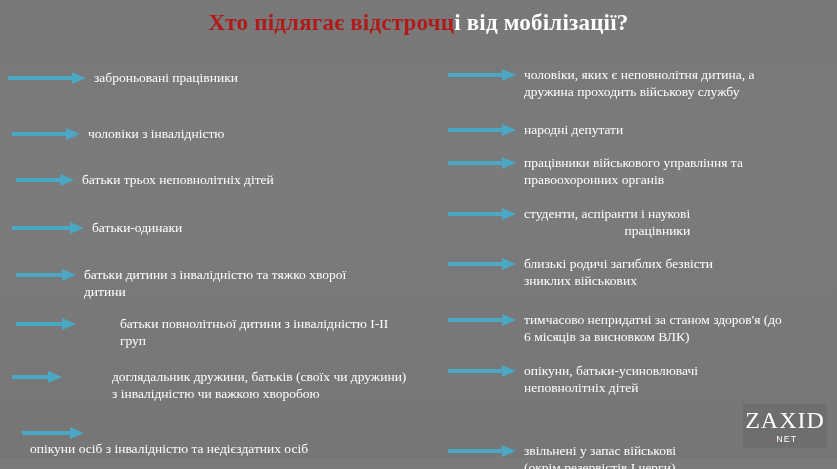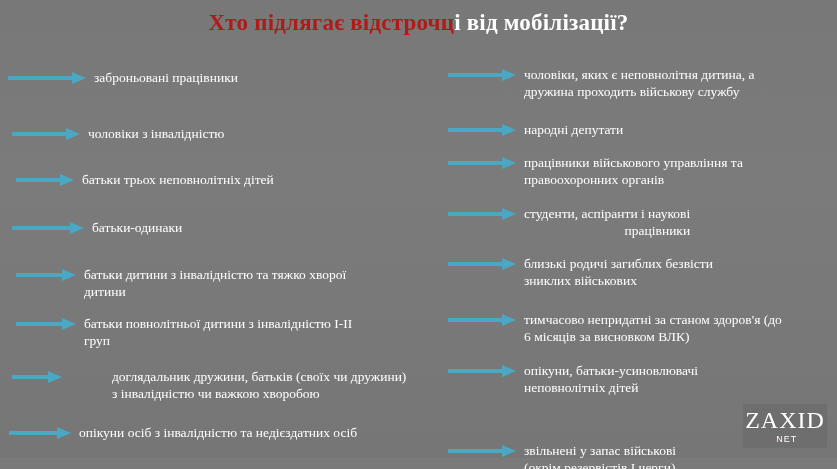--- a/index.html
+++ b/index.html
@@ -143,41 +143,41 @@
     <div class="row left" style="top:211px; left:8px;">
       <span class="arrow">
         <svg width="60" height="14" viewBox="0 0 60 14">
             <path d="M0 5 h46 v-4 l14 6 -14 6 v-4 H0 z" fill="#4aa8c4"></path>
           </svg>
       </span>
       <span class="item-text">батьки дитини з інвалідністю та тяжко хворої
 дитини</span>
     </div>
 
-    <div class="row left" style="top:260px; left:8px;">
+    <div class="row left" style="top:260px; left:8px;gap:36px;">
       <span class="arrow">
         <svg width="60" height="14" viewBox="0 0 60 14">
             <path d="M0 5 h46 v-4 l14 6 -14 6 v-4 H0 z" fill="#4aa8c4"></path>
           </svg>
       </span>
       <span class="item-text">батьки повнолітньої дитини з інвалідністю I-II
 груп</span>
     </div>
 
     <div class="row left" style="top:313px; left:4px;gap:42px;">
       <span class="arrow">
         <svg width="50" height="14" viewBox="0 0 50 14">
             <path d="M0 5 h36 v-4 l14 6 -14 6 v-4 H0 z" fill="#4aa8c4"></path>
           </svg>
       </span>
       <span class="item-text">доглядальник дружини, батьків (своїх чи дружини)
 з інвалідністю чи важкою хворобою</span>
     </div>
 
-    <div class="row left" style="top:369px; left:1px;">
+    <div class="row left" style="top:369px; left:14px;flex-direction:column;">
       <span class="arrow">
         <svg width="62" height="14" viewBox="0 0 62 14">
             <path d="M0 5 h48 v-4 l14 6 -14 6 v-4 H0 z" fill="#4aa8c4"></path>
           </svg>
       </span>
       <span class="item-text">опікуни осіб з інвалідністю та недієздатних осіб</span>
     </div>
 
   </div>
 

